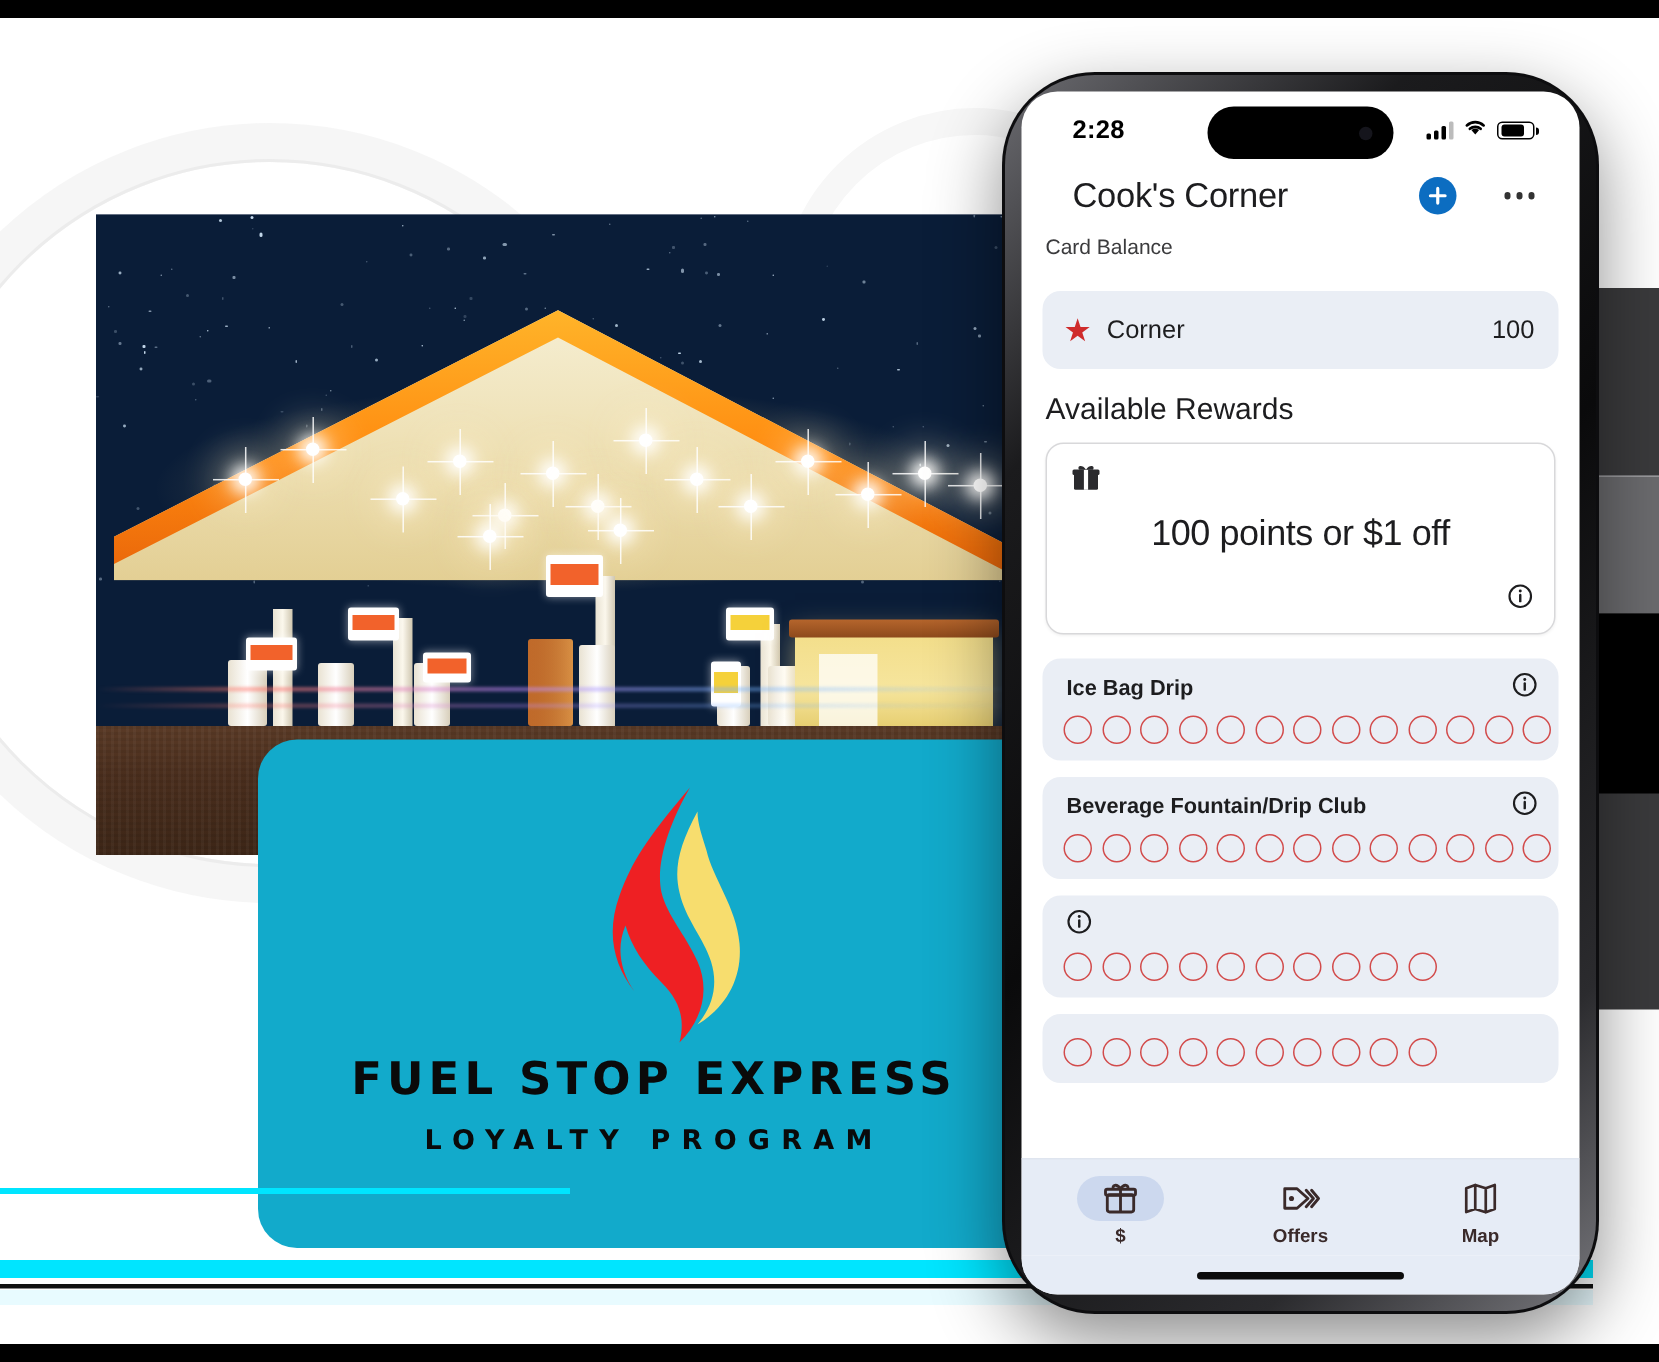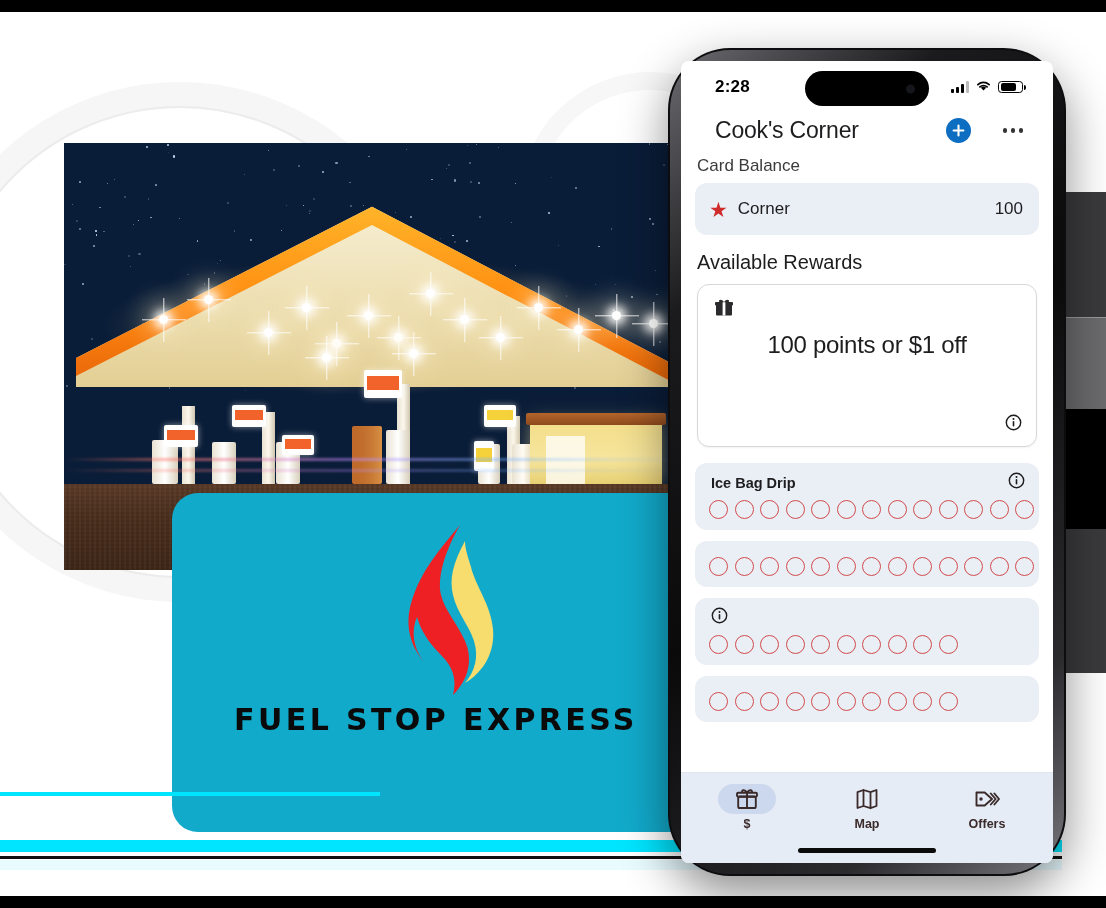--- a/index.html
+++ b/index.html
@@ -173,21 +173,21 @@
   }
   .phone::before{
     content:""; position:absolute; inset:2px; border-radius:60px;
     background: linear-gradient(135deg,#6d6d72,#1b1b1d 22%,#0a0a0b 50%,#2b2b2e 82%,#77777c);
     z-index:0;
   }
   .screen {
     position: relative; z-index: 1;
     width: 100%; height: 100%;
     background: #ffffff;
-    border-radius: 8px;
+    border-radius: 24px;
     overflow: hidden;
     display: flex; flex-direction: column;
   }
 
   
   .statusbar {
     position: relative; height: 52px; flex: 0 0 52px;
     display: flex; align-items: center; justify-content: space-between;
     padding: 0 30px 0 34px;
   }
@@ -219,37 +219,37 @@
     display: flex; align-items: center; justify-content: center; flex: 0 0 25px;
   }
   .plus-btn svg { display: block; }
   .more-btn { display: flex; gap: 3.5px; padding: 6px 6px; margin-left: 16px; }
   .more-btn i { width: 4.5px; height: 4.5px; border-radius: 50%; background: #333; display: block; }
 
   
   .content { flex: 1 1 auto; overflow: hidden; padding: 0 0 0 0; position: relative; }
 
   .section-label {
-    font-size: 17px; color: #3b3b3d; padding: 2px 0 7px 16px; font-weight: 400;
+    font-size: 14px; color: #3b3b3d; padding: 2px 0 22px 16px; font-weight: 400;
   }
   .section-head {
     font-size: 20px; color: #1d1d1f; padding: 16px 0 10px 16px;
   }
 
   .balance-card {
     margin: 0 14px; background: #eaeef5; border-radius: 12px;
     height: 52px; display: flex; align-items: center; padding: 0 16px 0 14px;
   }
   .star { color: #cf2b2b; font-size: 21px; line-height: 1; margin-right: 10px; }
   .balance-name { font-size: 17px; color: #1d1d1f; flex: 1; }
   .balance-val { font-size: 17px; color: #1d1d1f; }
 
   .reward-card {
     margin: 0 16px; border: 1px solid #d8d8da; border-radius: 12px;
-    height: 163px; position: relative; background: #fff;
+    height: 128px; position: relative; background: #fff;
     box-shadow: 0 1px 2px rgba(0,0,0,.05);
   }
   .reward-gift { position: absolute; left: 16px; top: 12px; }
   .reward-text {
     position: absolute; left: 0; right: 0; top: 46px; text-align: center;
     font-size: 24px; color: #1d1d1f; letter-spacing: -.3px;
   }
   .info-icon { width: 17px; height: 17px; }
   .reward-info { position: absolute; right: 14px; bottom: 11px; }
 
@@ -539,20 +539,21 @@
     </div>
 
     <div class="loyalty-card">
       <div class="flame">
         <svg width="150" height="180" viewBox="0 0 150 180" aria-hidden="true">
           <path d="M99 6 C70 40 60 56 52 78 C43 103 48 124 62 142 C52 128 50 112 56 98 C60 112 68 124 80 136 C92 148 96 160 92 176 C108 160 112 140 104 122 C96 104 84 92 80 76 C76 58 84 32 99 6 Z" fill="#ee2023"></path>
           <path d="M104 22 C92 44 88 60 92 76 C96 94 108 106 113 122 C118 138 114 152 104 164 C124 152 134 132 132 110 C130 86 114 66 110 48 C107 38 104 30 104 22 Z" fill="#f7dd6e"></path>
         </svg>
       </div>
       <div class="card-title">FUEL STOP EXPRESS</div>
+      <div class="card-sub">LOYALTY PROGRAM</div>
     </div>
 
     <div class="right-panel">
       <div class="lite"></div>
         <div class="dark"></div>
     </div>
 
     <div class="band-a"></div>
     <div class="band-b"></div>
     <div class="band-c"></div>
@@ -654,20 +655,28 @@
                   <span class="stamp"></span>
                   <span class="stamp"></span>
                   <span class="stamp"></span>
                   <span class="stamp"></span>
                   <span class="stamp"></span>
                   <span class="stamp"></span>
                   <span class="stamp"></span>
                 </div>
               </div>
               <div class="club-card">
+                <div class="club-head">
+                  <span class="club-name">Beverage Fountain/Drip Club</span>
+                  <span><svg class="info-icon" viewBox="0 0 18 18" aria-hidden="true">
+                      <circle cx="9" cy="9" r="7.6" fill="none" stroke="#1d1d1f" stroke-width="1.5"></circle>
+                      <circle cx="9" cy="5.3" r="1.05" fill="#1d1d1f"></circle>
+                      <rect x="8.15" y="7.3" width="1.7" height="6" rx=".85" fill="#1d1d1f"></rect>
+                    </svg></span>
+                </div>
                 <div class="stamps">
                   <span class="stamp"></span>
                   <span class="stamp"></span>
                   <span class="stamp"></span>
                   <span class="stamp"></span>
                   <span class="stamp"></span>
                   <span class="stamp"></span>
                   <span class="stamp"></span>
                   <span class="stamp"></span>
                   <span class="stamp"></span>
@@ -722,36 +731,36 @@
                   <rect x="3.2" y="9.5" width="17.6" height="11.5" rx="1.6" fill="none" stroke="#3a2a2a" stroke-width="1.9"></rect>
                   <rect x="2" y="5.8" width="20" height="4" rx="1.2" fill="none" stroke="#3a2a2a" stroke-width="1.9"></rect>
                   <path d="M12 5.8v15.2" stroke="#3a2a2a" stroke-width="1.9"></path>
                   <path d="M12 5.8C9.6 1.6 5.8 3.2 7.4 5.8M12 5.8c2.4-4.2 6.2-2.6 4.6 0" stroke="#3a2a2a" stroke-width="1.9" fill="none"></path>
                 </svg>
               </div>
               <div class="tab-label">$</div>
             </div>
             <div class="tab">
               <div class="tab-ico">
-                <svg width="24" height="24" viewBox="0 0 24 24" aria-hidden="true">
-                  <path d="M2.5 5.2 8.5 3v16L2.5 21z M8.5 3 15.5 5.2v16L8.5 19z M15.5 5.2 21.5 3v16l-6 2.2z" fill="none" stroke="#3a2a2a" stroke-width="1.8" stroke-linejoin="round"></path>
-                </svg>
-              </div>
-              <div class="tab-label">Map</div>
-            </div>
-            <div class="tab">
-              <div class="tab-ico">
                 <svg width="26" height="22" viewBox="0 0 26 22" aria-hidden="true">
                   <path d="M2.5 4.5h8.2L18 11l-7.3 6.5H2.5z" fill="none" stroke="#3a2a2a" stroke-width="1.9" stroke-linejoin="round"></path>
                   <circle cx="7" cy="11" r="1.7" fill="#3a2a2a"></circle>
                   <path d="M16.8 5.5L21.6 11l-4.8 5.5M20.4 5.5L25 11l-4.6 5.5" fill="none" stroke="#3a2a2a" stroke-width="1.9" stroke-linecap="round" stroke-linejoin="round"></path>
                 </svg>
               </div>
               <div class="tab-label">Offers</div>
             </div>
+            <div class="tab">
+              <div class="tab-ico">
+                <svg width="24" height="24" viewBox="0 0 24 24" aria-hidden="true">
+                  <path d="M2.5 5.2 8.5 3v16L2.5 21z M8.5 3 15.5 5.2v16L8.5 19z M15.5 5.2 21.5 3v16l-6 2.2z" fill="none" stroke="#3a2a2a" stroke-width="1.8" stroke-linejoin="round"></path>
+                </svg>
+              </div>
+              <div class="tab-label">Map</div>
+            </div>
           </div>
         <div class="home-indicator">
             <i></i>
           </div>
 
       </div>
     </div>
   </div>
 </div>
 

